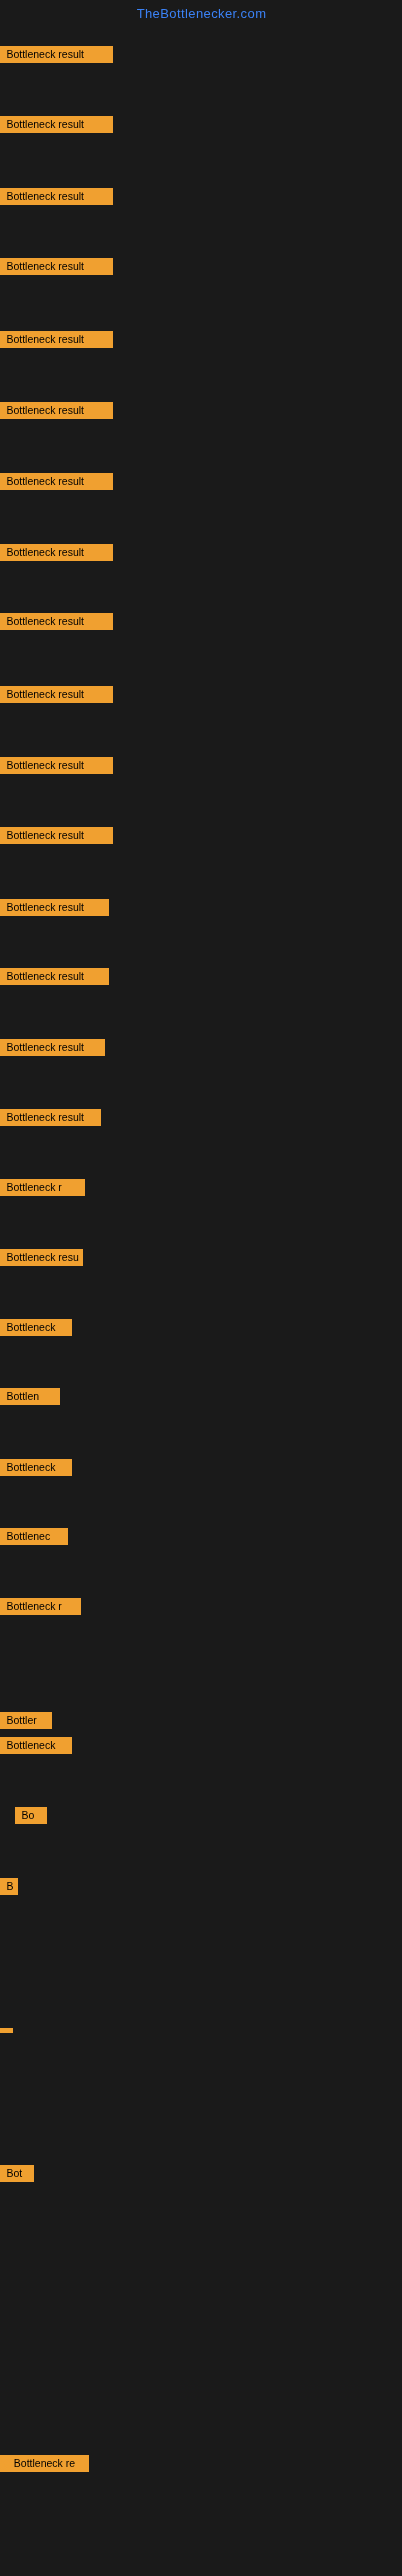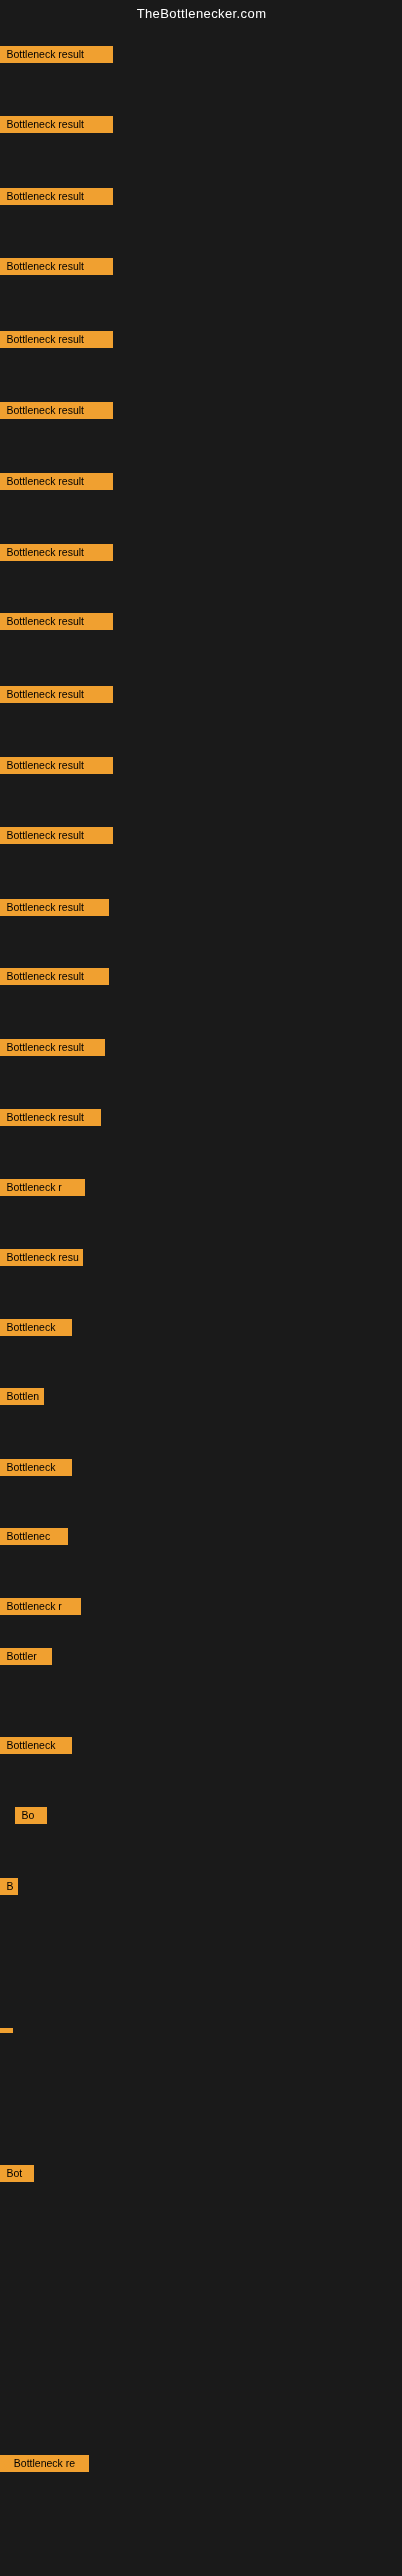--- a/index.html
+++ b/index.html
@@ -5,21 +5,21 @@
     * { margin: 0; padding: 0; box-sizing: border-box; }
     body {
       background: #1a1a1a;
       width: 403px;
       min-height: 2576px;
       font-family: Arial, sans-serif;
       position: relative;
     }
     .site-title {
       text-align: center;
-      color: #ffffff;
+      color: #3b82f6;
       font-size: 13px;
       padding: 6.4px 0 3.2px 0;
       letter-spacing: 0.4px;
     }
     .bottleneck-item {
       position: absolute;
       left: 0;
     }
     .bottleneck-label {
       background: #f0a030;
@@ -50,25 +50,25 @@
     <div class="bottleneck-item" style="top: 686px;"><span class="bottleneck-label" style="max-width: 113px; width: 113px;">Bottleneck result</span></div>
     <div class="bottleneck-item" style="top: 757px;"><span class="bottleneck-label" style="max-width: 113px; width: 113px;">Bottleneck result</span></div>
     <div class="bottleneck-item" style="top: 827px;"><span class="bottleneck-label" style="max-width: 113px; width: 113px;">Bottleneck result</span></div>
     <div class="bottleneck-item" style="top: 899px;"><span class="bottleneck-label" style="max-width: 109px; width: 109px;">Bottleneck result</span></div>
     <div class="bottleneck-item" style="top: 968px;"><span class="bottleneck-label" style="max-width: 109px; width: 109px;">Bottleneck result</span></div>
     <div class="bottleneck-item" style="top: 1039px;"><span class="bottleneck-label" style="max-width: 105px; width: 105px;">Bottleneck result</span></div>
     <div class="bottleneck-item" style="top: 1109px;"><span class="bottleneck-label" style="max-width: 101px; width: 101px;">Bottleneck result</span></div>
     <div class="bottleneck-item" style="top: 1179px;"><span class="bottleneck-label" style="max-width: 85px; width: 85px;">Bottleneck r</span></div>
     <div class="bottleneck-item" style="top: 1249px;"><span class="bottleneck-label" style="max-width: 93px; width: 83px;">Bottleneck resu</span></div>
     <div class="bottleneck-item" style="top: 1319px;"><span class="bottleneck-label" style="max-width: 72px; width: 72px;">Bottleneck</span></div>
-    <div class="bottleneck-item" style="top: 1388px;"><span class="bottleneck-label" style="max-width: 60px; width: 44px;">Bottlen</span></div>
+    <div class="bottleneck-item" style="top: 1388px;"><span class="bottleneck-label" style="max-width: 60px; width: 60px;">Bottlen</span></div>
     <div class="bottleneck-item" style="top: 1459px;"><span class="bottleneck-label" style="max-width: 72px; width: 72px;">Bottleneck</span></div>
     <div class="bottleneck-item" style="top: 1528px;"><span class="bottleneck-label" style="max-width: 68px; width: 76px;">Bottlenec</span></div>
     <div class="bottleneck-item" style="top: 1598px;"><span class="bottleneck-label" style="max-width: 81px; width: 81px;">Bottleneck r</span></div>
-    <div class="bottleneck-item" style="top: 1648px;"><span class="bottleneck-label" style="max-width: 52px; width: 52px;">Bottler</span></div>
+    <div class="bottleneck-item" style="top: 1712px;"><span class="bottleneck-label" style="max-width: 52px; width: 52px;">Bottler</span></div>
     <div class="bottleneck-item" style="top: 1737px;"><span class="bottleneck-label" style="max-width: 72px; width: 72px;">Bottleneck</span></div>
     <div class="bottleneck-item" style="top: 1807px; padding-left: 15px;"><span class="bottleneck-label" style="max-width: 32px; width: 32px;">Bo</span></div>
     <div class="bottleneck-item" style="top: 1878px;"><span class="bottleneck-label" style="max-width: 17.7px; width: 17.7px;">B</span></div>
     <div class="bottleneck-item" style="top: 2021px;"><span class="bottleneck-label" style="max-width: 8px; width: 8px;"></span></div>
     <div class="bottleneck-item" style="top: 2165px;"><span class="bottleneck-label" style="max-width: 34px; width: 34px;">Bot</span></div>
     <div class="bottleneck-item" style="top: 2455px; text-align: center;"><span class="bottleneck-label" style="max-width: 89px; width: 89px;">Bottleneck re</span></div>
   </div>
 
 
 </body></html>

